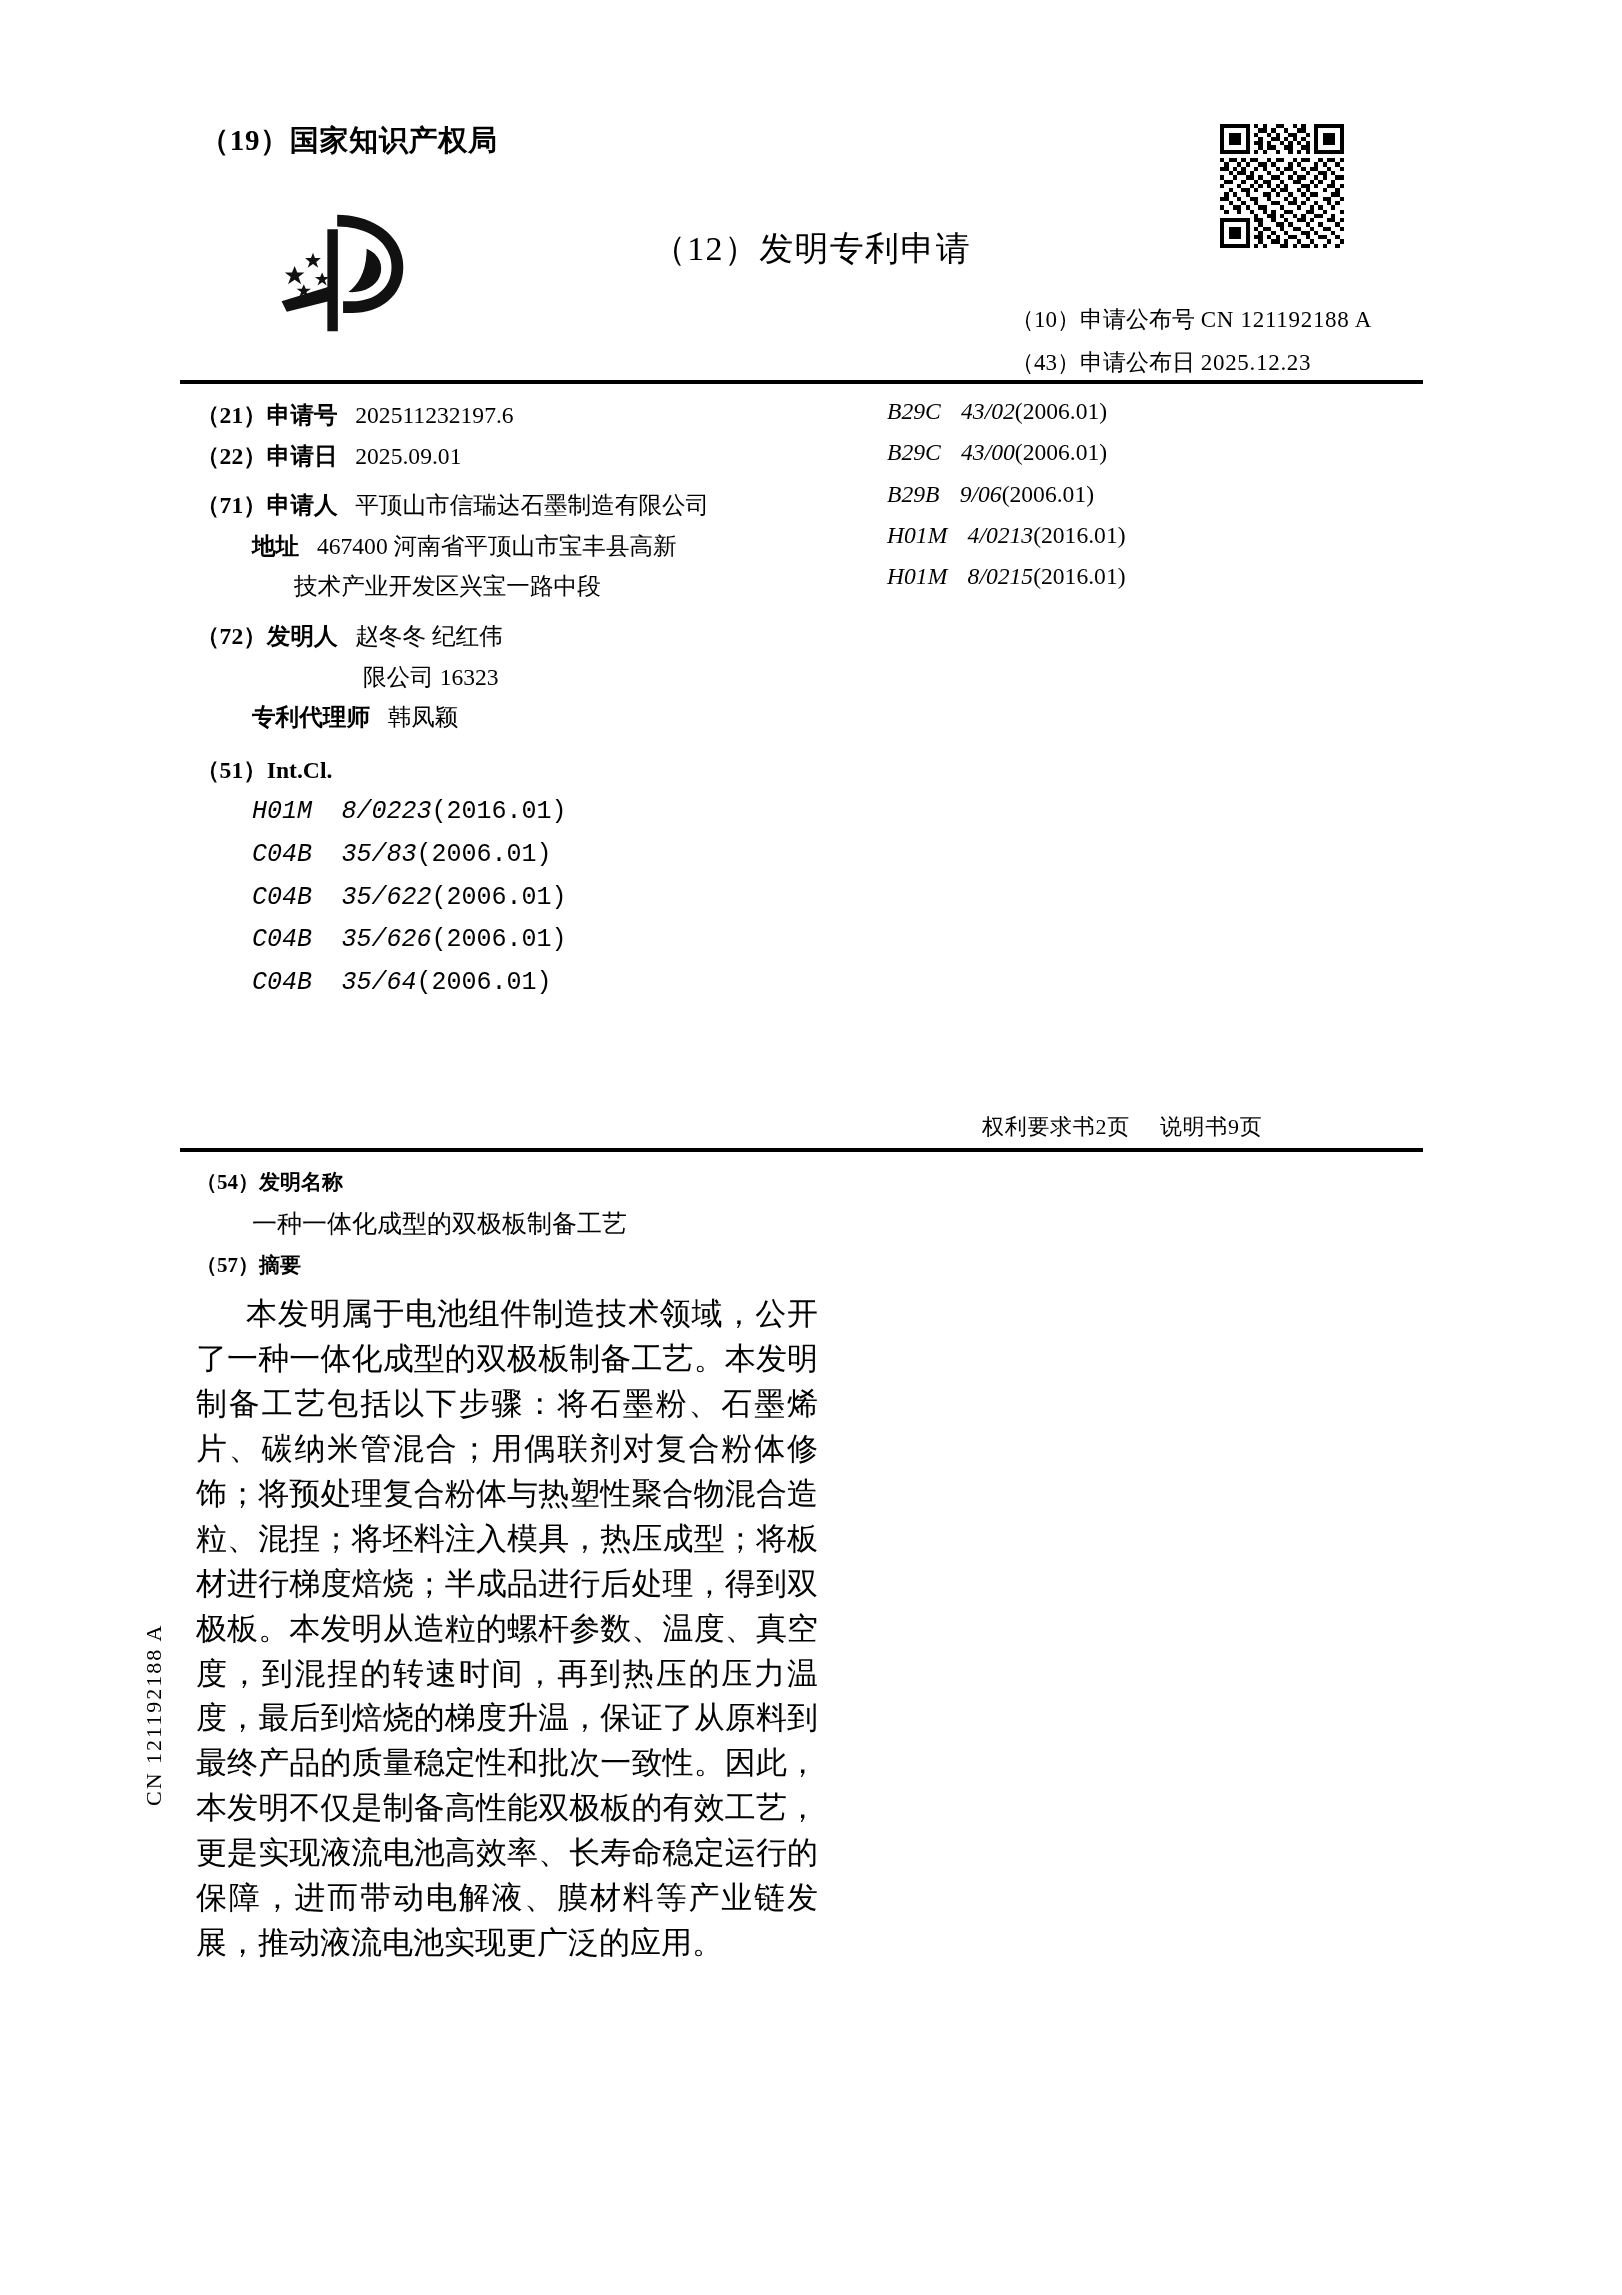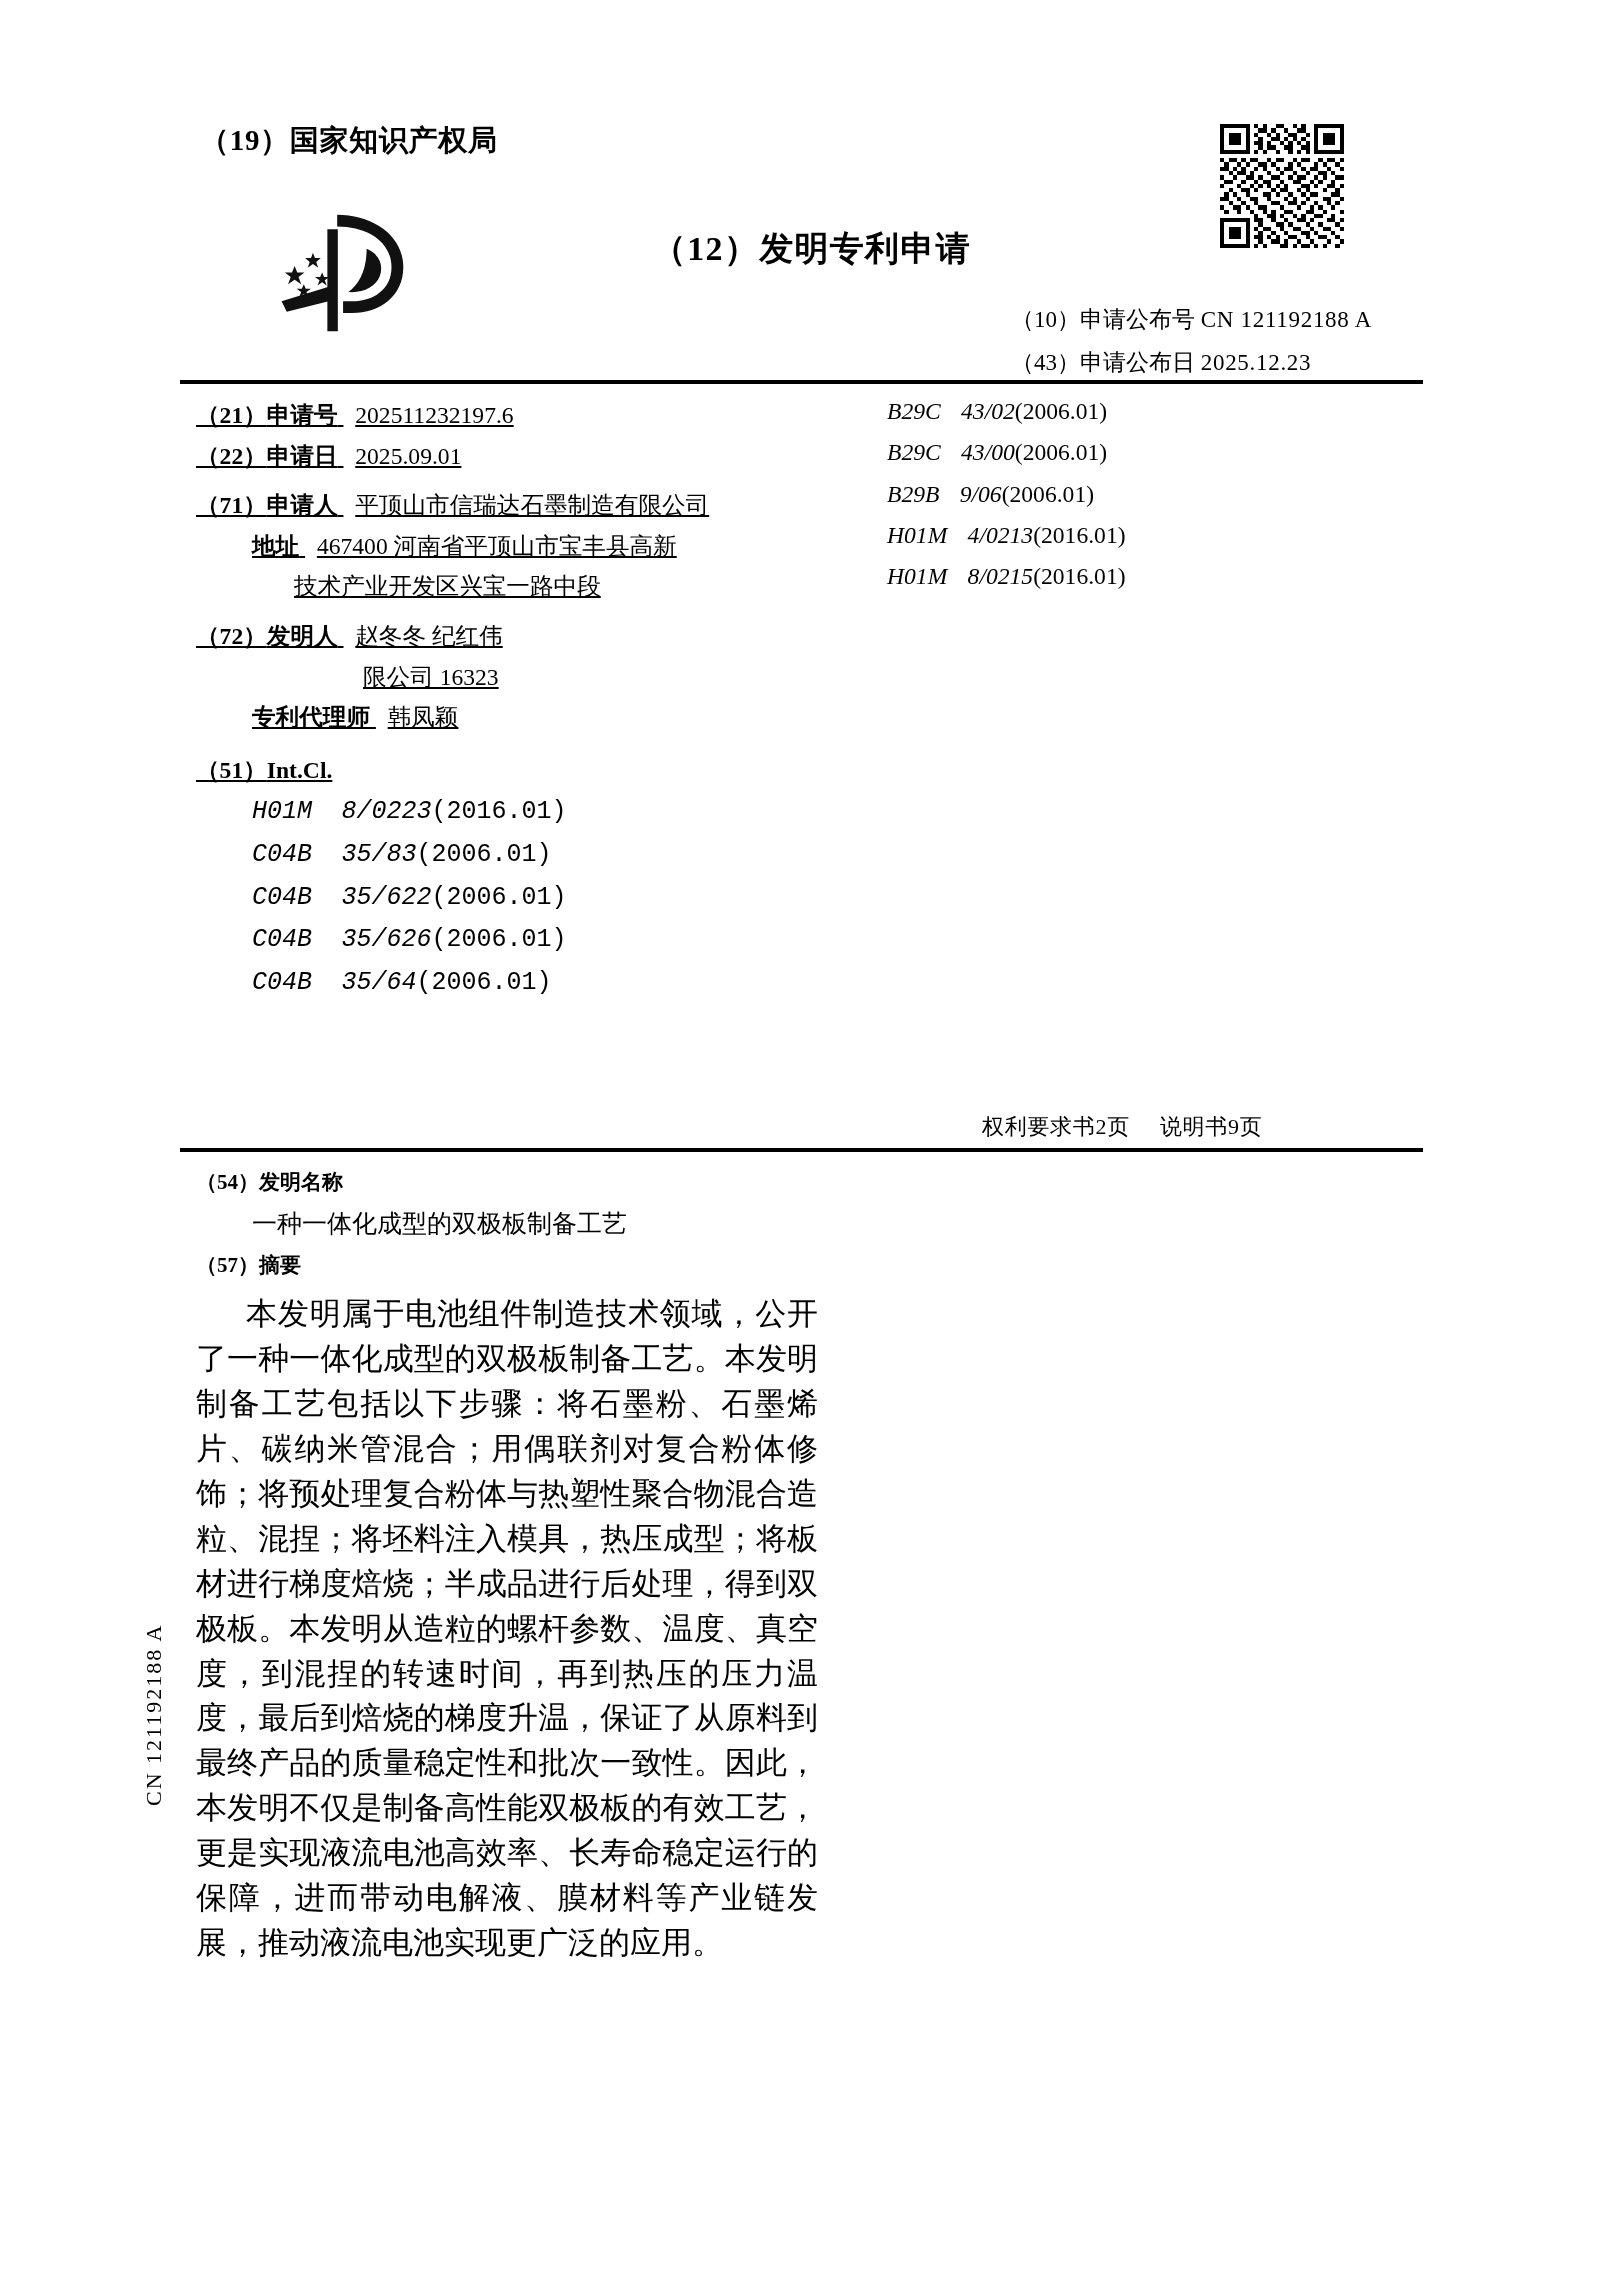--- a/index.html
+++ b/index.html
@@ -49,21 +49,21 @@
     width: 144px;
     height: 131px;
   }
   .doc-kind {
     position: absolute;
     left: 0;
     top: 226px;
     width: 1623px;
     text-align: center;
     font-size: 34px;
-    font-weight: bold;
+    font-weight: normal;
     letter-spacing: 1.3px;
   }
   .qr {
     position: absolute;
     left: 1220px;
     top: 124px;
     width: 124px;
     height: 124px;
   }
   .pubno {
@@ -99,21 +99,20 @@
     position: absolute;
     left: 196px;
     top: 404px;
     width: 654px;
     font-size: 23.6px;
     line-height: 1.0;
   }
   .bibrow {
     margin-bottom: 17px;
     position: relative;
-    text-decoration: underline;
   }
   .code {
     font-family: "Liberation Serif", serif;
   }
   .lbl { font-weight: bold; }
   .val { font-weight: normal; }
   .indent-1 { padding-left: 56px; }
   .indent-2 { padding-left: 98px; }
   .indent-3 { padding-left: 167px; }
 

